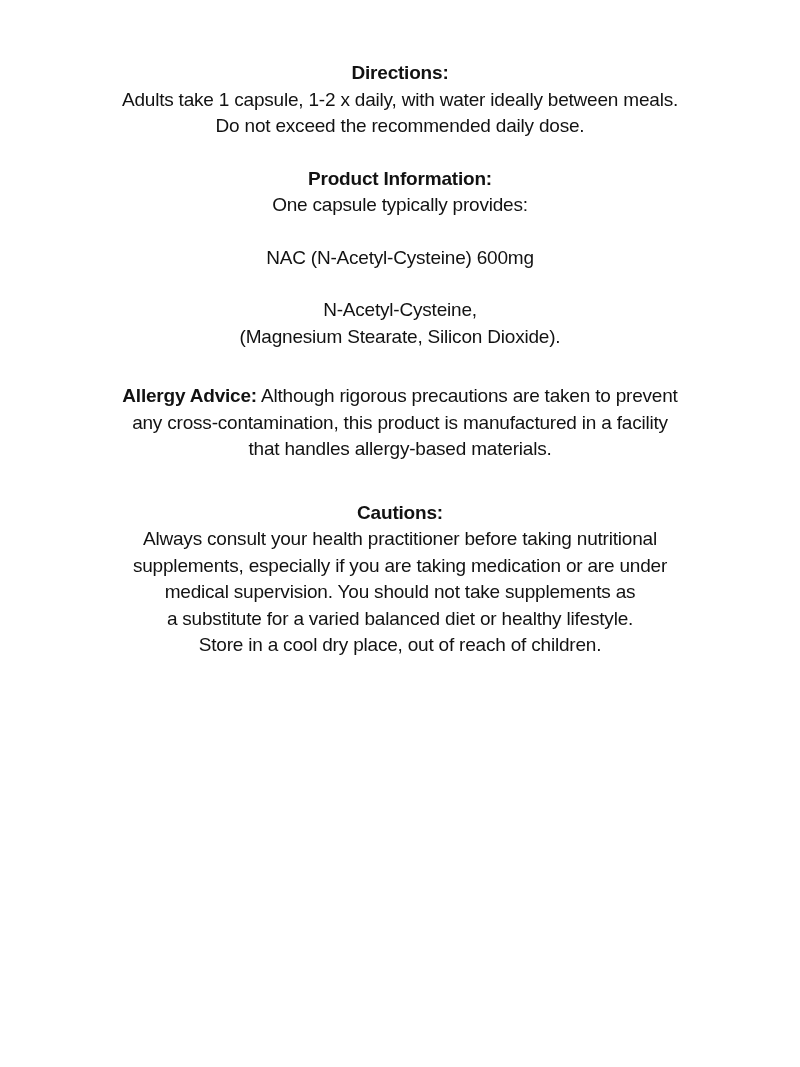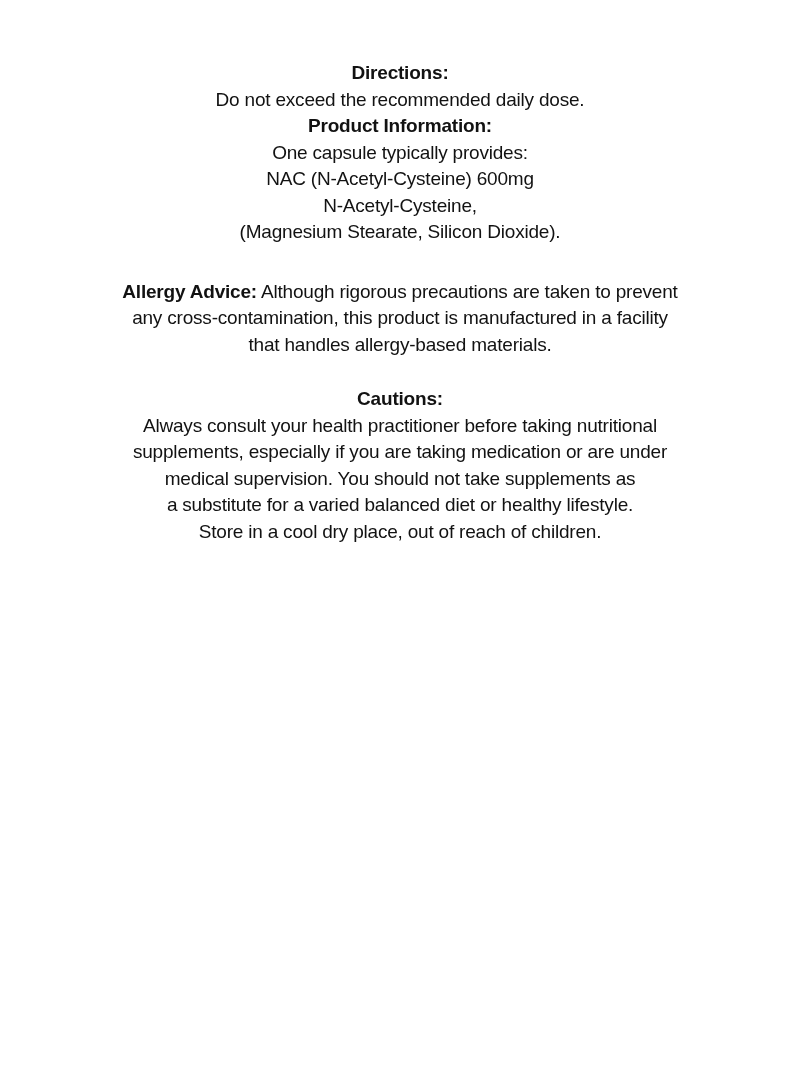--- a/index.html
+++ b/index.html
@@ -19,32 +19,33 @@
     line-height: 26.5px;
     letter-spacing: -0.2px;
     color: #121212;
     text-align: center;
     overflow: hidden;
   }
   .section { margin: 0; }
   .line { white-space: nowrap; }
   .heading { font-weight: 700; }
   .inline-label { font-weight: 700; }
-  .gap-1 { }   
+  .gap-1 { margin-top: 26px; }   
   .gap-allergy { margin-top: 33px; }
-  .gap-cautions { margin-top: 28px; }
+  .gap-cautions { margin-top: 37px; }
   .gap-storage { }
 </style>
 </head>
 <body>
 
 <div class="page">
 
   <div class="section">
     <div class="line heading">Directions:</div>
+    <div class="line">Adults take 1 capsule, 1-2 x daily, with water ideally between meals.</div>
     <div class="line">Do not exceed the recommended daily dose.</div>
   </div>
 
   <div class="section gap-1">
     <div class="line heading">Product Information:</div>
     <div class="line">One capsule typically provides:</div>
     <div class="line gap-1">NAC (N-Acetyl-Cysteine) 600mg</div>
   </div>
 
   <div class="section gap-1">

